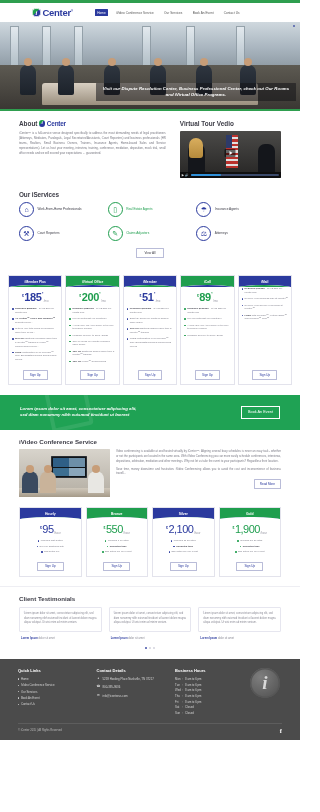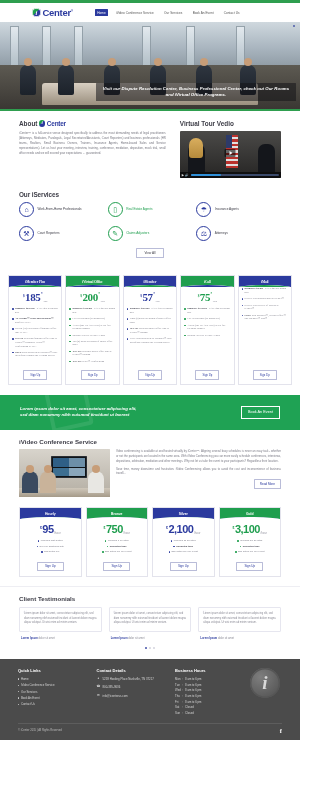--- a/index.html
+++ b/index.html
@@ -169,21 +169,21 @@
   .svc.green .svc-ic { border-color:#1f9e4e; color:#1f9e4e; }
   .svc-lb { font-size:3.1px; color:#3d3d47; line-height:1.45; }
   .svc.green .svc-lb { color:#1f9e4e; }
   .viewall-wrap { text-align:center; margin-top:7px; }
   .viewall {
     display:inline-block; font-size:3.1px; color:#3d3d47; padding:2.2px 8px;
     border:.5px solid #b9bcd8; border-radius:.6px; background:#fff;
   }
 
   
-  .pricing { padding:8px 8px 10px; background:#fff;font-family:Liberation Serif, serif; }
+  .pricing { padding:8px 8px 10px; background:#fff; }
   .price-grid { display:grid; grid-template-columns:repeat(5,1fr); gap:3px; }
   .pcard {
     border:.4px solid #e3e3ec; background:#fff; display:flex; flex-direction:column;
     overflow:hidden;
   }
   .pc-head {
     position:relative; height:11px; display:flex; align-items:center; justify-content:center;
     background:#2b3a9e; overflow:hidden;
   }
   .pcard.green .pc-head { background:#1f9e4e; }
@@ -297,21 +297,21 @@
   .tcard.green .tc-swoosh { background:#2b3a9e; }
   .tc-head:after {
     content:""; position:absolute; left:-10%; right:-10%; bottom:-7px; height:9px;
     background:#fff; border-radius:50% 50% 0 0; z-index:1;
   }
   .tc-price {
     text-align:center; padding:5px 0 4px; display:flex; align-items:flex-start;
     justify-content:center; gap:.5px;
   }
   .tp-cur { font-size:3.4px; color:#2b3a9e; font-weight:700; margin-top:1.5px; }
-  .tp-num { font-size:11px; font-weight:700; color:#2b3a9e; line-height:1; letter-spacing:-.5px; }
+  .tp-num { font-size:11px; font-weight:400; color:#2b3a9e; line-height:1; letter-spacing:-.5px; }
   .tp-per { font-size:2.9px; color:#9a9aa6; align-self:flex-end; margin-bottom:.6px; }
   .tcard.green .tp-cur,.tcard.green .tp-num { color:#1f9e4e; }
   .tc-feats { padding:0 4px 4px; }
   .tc-feats li { list-style:none; display:flex; gap:1.4px; justify-content:center; margin-bottom:1.8px; }
   .tc-feats li:before {
     content:""; width:1.6px; height:1.6px; border-radius:50%; background:#2b3a9e;
     flex:0 0 auto; margin-top:1px;
   }
   .tcard.green .tc-feats li:before { background:#1f9e4e; }
   .tc-feats .ft { font-size:2.5px; line-height:1.45; color:#7a7a86; }
@@ -561,21 +561,21 @@
         <div class="pc-signup-wrap"><span class="pc-signup">Sign Up</span></div>
       </div>
 
       <div class="pcard">
         <div class="pc-head">
           <div class="pc-swoosh"></div>
           <span>iMember</span>
         </div>
         <div class="pc-price">
           <span class="pp-cur">$</span>
-          <span class="pp-num">57</span>
+          <span class="pp-num">51</span>
           <span class="pp-star">*</span>
           <span class="pp-per">/mo</span>
         </div>
         <ul class="pc-feats">
           <li>
               <span class="ft"><b>Regularly $120/mo -</b><span> SAVE $35 per month now</span></span>
             </li>
           <li>
               <span class="ft"><span>Eight (8) hours per month of shared office space</span></span>
             </li>
@@ -589,21 +589,21 @@
         <div class="pc-signup-wrap"><span class="pc-signup">Sign Up</span></div>
       </div>
 
       <div class="pcard green">
         <div class="pc-head">
           <div class="pc-swoosh"></div>
           <span>iCall</span>
         </div>
         <div class="pc-price">
           <span class="pp-cur">$</span>
-          <span class="pp-num">75</span>
+          <span class="pp-num">89</span>
           <span class="pp-star">*</span>
           <span class="pp-per">/mo</span>
         </div>
         <ul class="pc-feats">
           <li>
               <span class="ft"><b>Regularly $100/mo -</b><span> SAVE $25 per month now</span></span>
             </li>
           <li>
               <span class="ft"><span>Live Receptionist (60 minutes**)</span></span>
             </li>
@@ -703,21 +703,21 @@
         <div class="tc-signup-wrap"><span class="tc-signup">Sign Up</span></div>
       </div>
 
       <div class="tcard green">
         <div class="tc-head">
           <div class="tc-swoosh"></div>
           <span>Bronze</span>
         </div>
         <div class="tc-price">
           <span class="tp-cur">$</span>
-          <span class="tp-num">750</span>
+          <span class="tp-num">550</span>
           <span class="tp-per">/hour</span>
         </div>
         <ul class="tc-feats">
           <li>
               <span class="ft">includes 1-10 sites</span>
             </li>
           <li>
               <span class="ft bold">unlimited time</span>
             </li>
           <li>
@@ -751,21 +751,21 @@
         <div class="tc-signup-wrap"><span class="tc-signup">Sign Up</span></div>
       </div>
 
       <div class="tcard green">
         <div class="tc-head">
           <div class="tc-swoosh"></div>
           <span>Gold</span>
         </div>
         <div class="tc-price">
           <span class="tp-cur">$</span>
-          <span class="tp-num">3,100</span>
+          <span class="tp-num">1,900</span>
           <span class="tp-per">/hour</span>
         </div>
         <ul class="tc-feats">
           <li>
               <span class="ft">includes 21-30 sites</span>
             </li>
           <li>
               <span class="ft bold">unlimited time</span>
             </li>
           <li>

